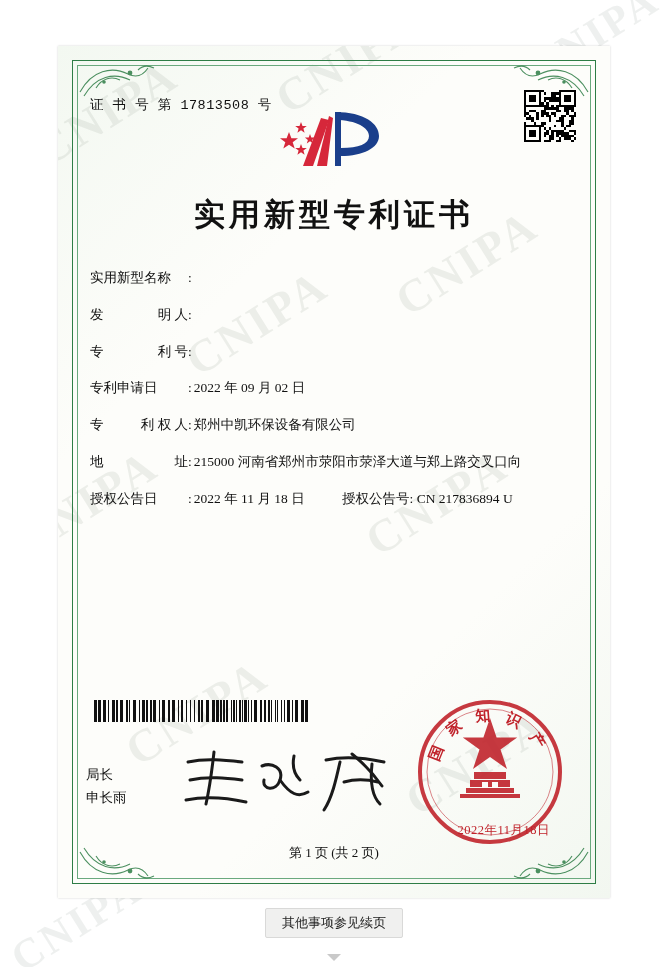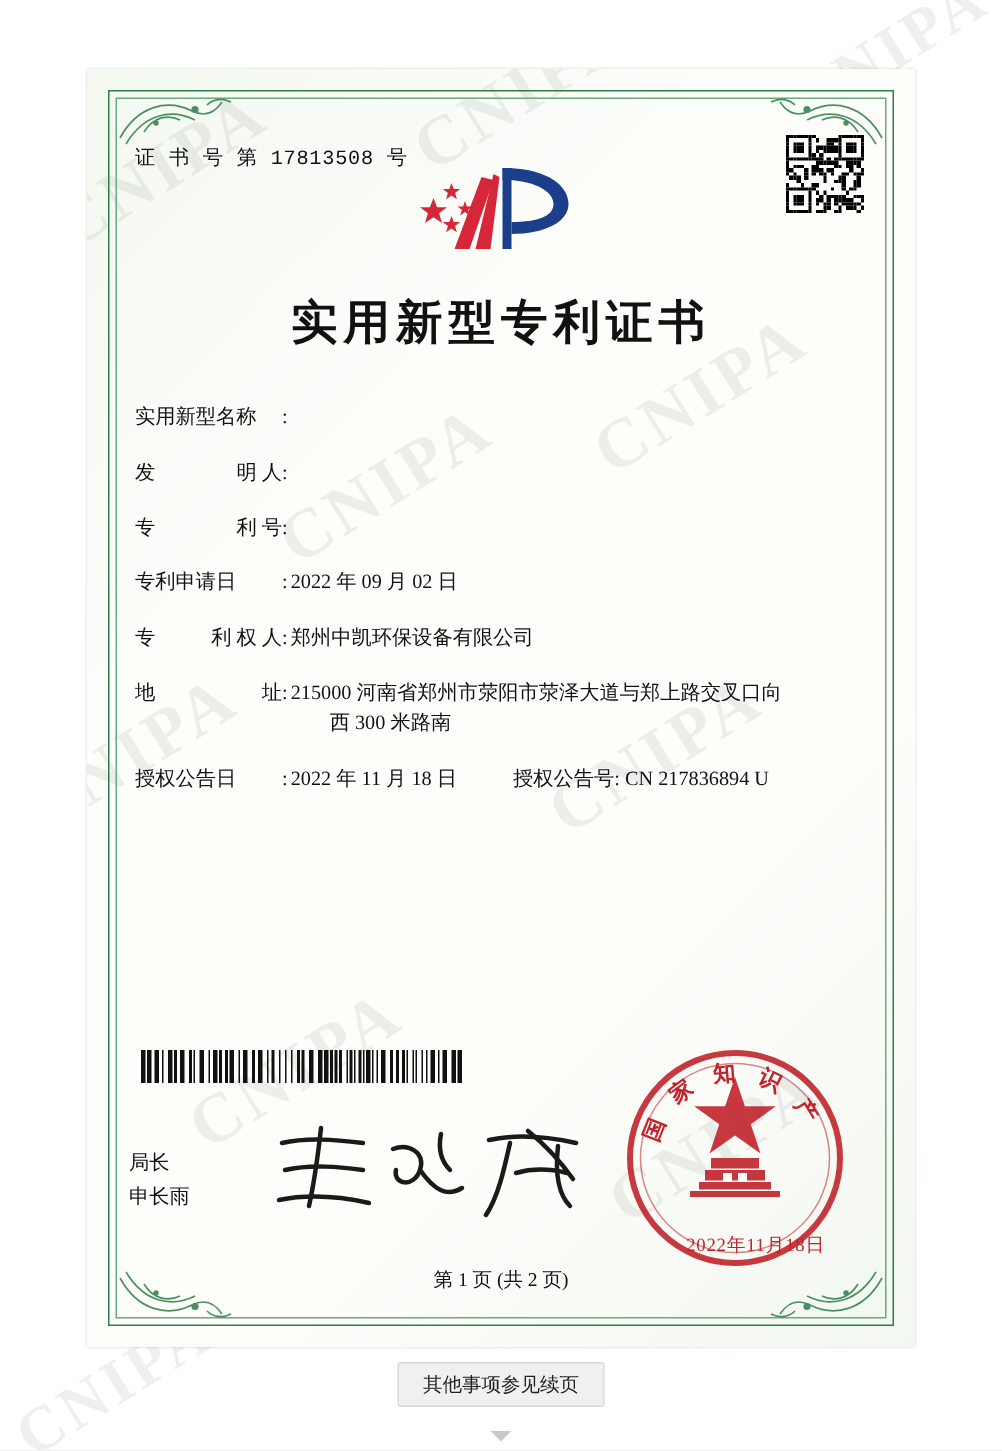--- a/index.html
+++ b/index.html
@@ -852,21 +852,20 @@
         </div>
 
         <div class="field-row">
           <div class="field-label spread">
             <span>地</span>
             <span>址</span>
           </div>
           <div class="field-colon">:</div>
           <div class="field-value">
             <span>215000 河南省郑州市荥阳市荥泽大道与郑上路交叉口向</span>
-            <span class="second-line">西 300 米路南</span>
           </div>
         </div>
 
         <div class="field-row two-col">
           <div class="field-label">授权公告日</div>
           <div class="field-colon">:</div>
           <div class="field-value">
             <span>2022 年 11 月 18 日</span>
             <span class="field-value-right">授权公告号</span><span>:</span>
             <span>CN 217836894 U</span>

